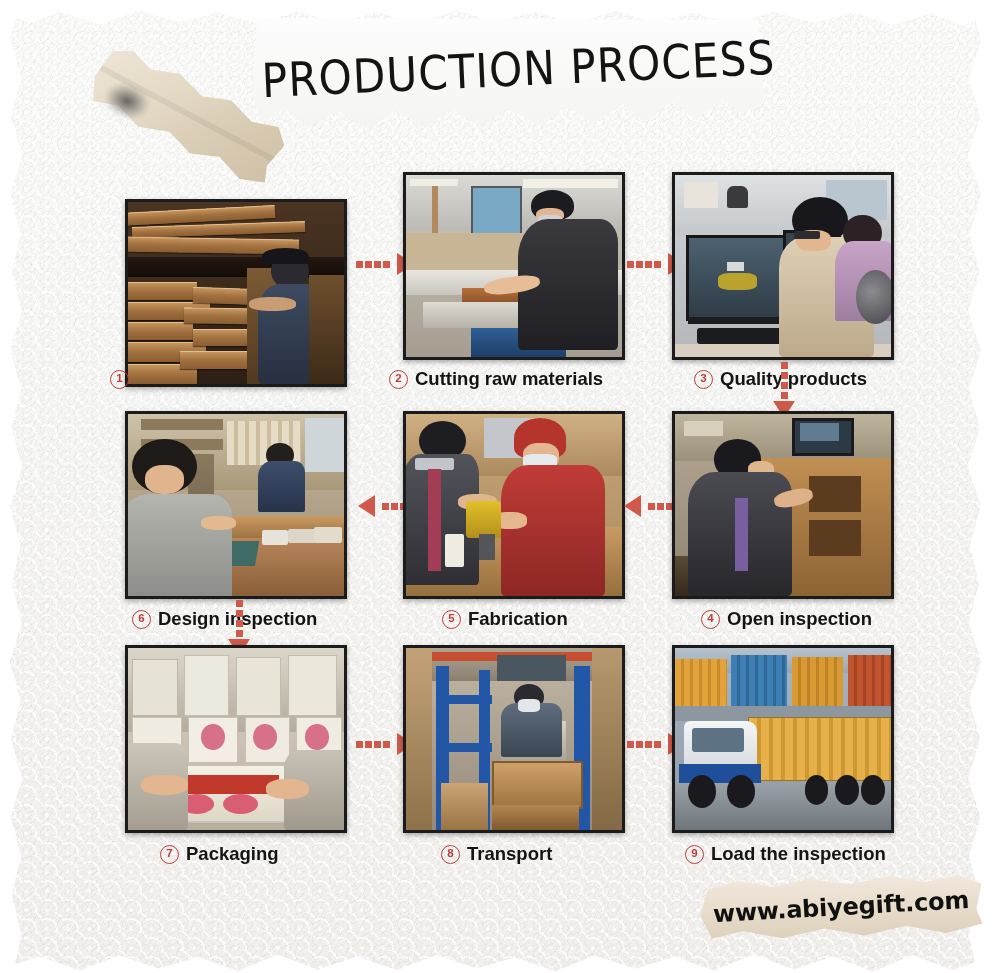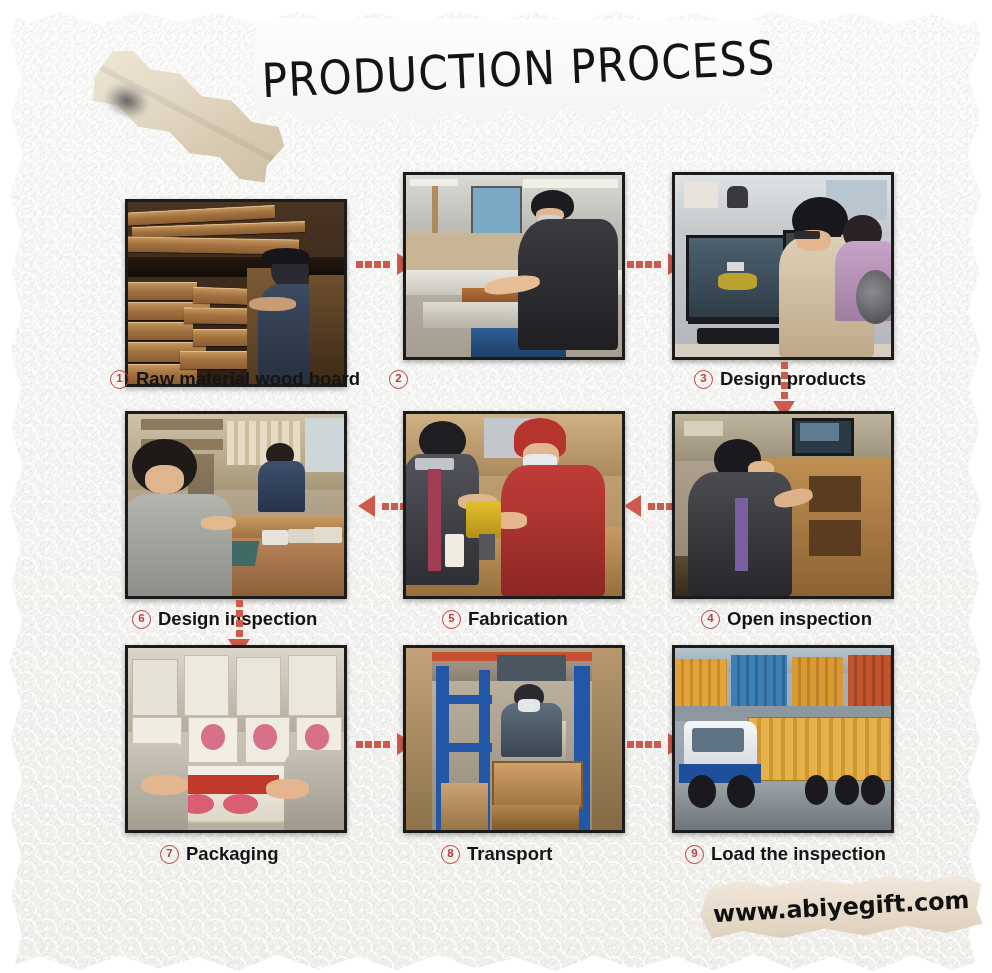--- a/index.html
+++ b/index.html
@@ -236,28 +236,28 @@
     <div class="blk" style="left:56%;top:30%;width:16%;height:12%;background:#e3b68f;border-radius:40%"></div>
     <div class="blk" style="left:55%;top:31%;width:12%;height:4%;background:#2b2b30;border-radius:2px"></div>
     <div class="fig" style="left:78%;top:22%;width:18%;height:20%;background:#2b2226;border-radius:50%"></div>
     <div class="fig" style="left:74%;top:36%;width:28%;height:44%;background:linear-gradient(#c8a3c8,#9e7ea0);border-radius:30% 18% 4% 4%"></div>
     <div class="blk" style="left:84%;top:52%;width:18%;height:30%;background:radial-gradient(circle at 40% 40%,#8c8c90,#45454a);border-radius:50%"></div>
   </div>
 </div>
 
 <div class="caption" style="left:110px;top:365px;">
   <span class="num">1</span>
-  <span>Raw material wood board</span>
 </div>
 <div class="caption" style="left:389px;top:365px;">
   <span class="num">2</span>
+  <span>Cutting raw materials</span>
 </div>
 <div class="caption" style="left:694px;top:365px;">
   <span class="num">3</span>
-  <span>Design products</span>
+  <span>Quality products</span>
 </div>
 
 <div class="arrow-v" style="left:773px;top:362px;">
   <span class="dash" style="top:0"></span>
     <span class="dash" style="top:10px"></span>
   <span class="dash" style="top:20px"></span>
     <span class="dash" style="top:30px"></span>
   <span class="head"></span>
 </div>
 

